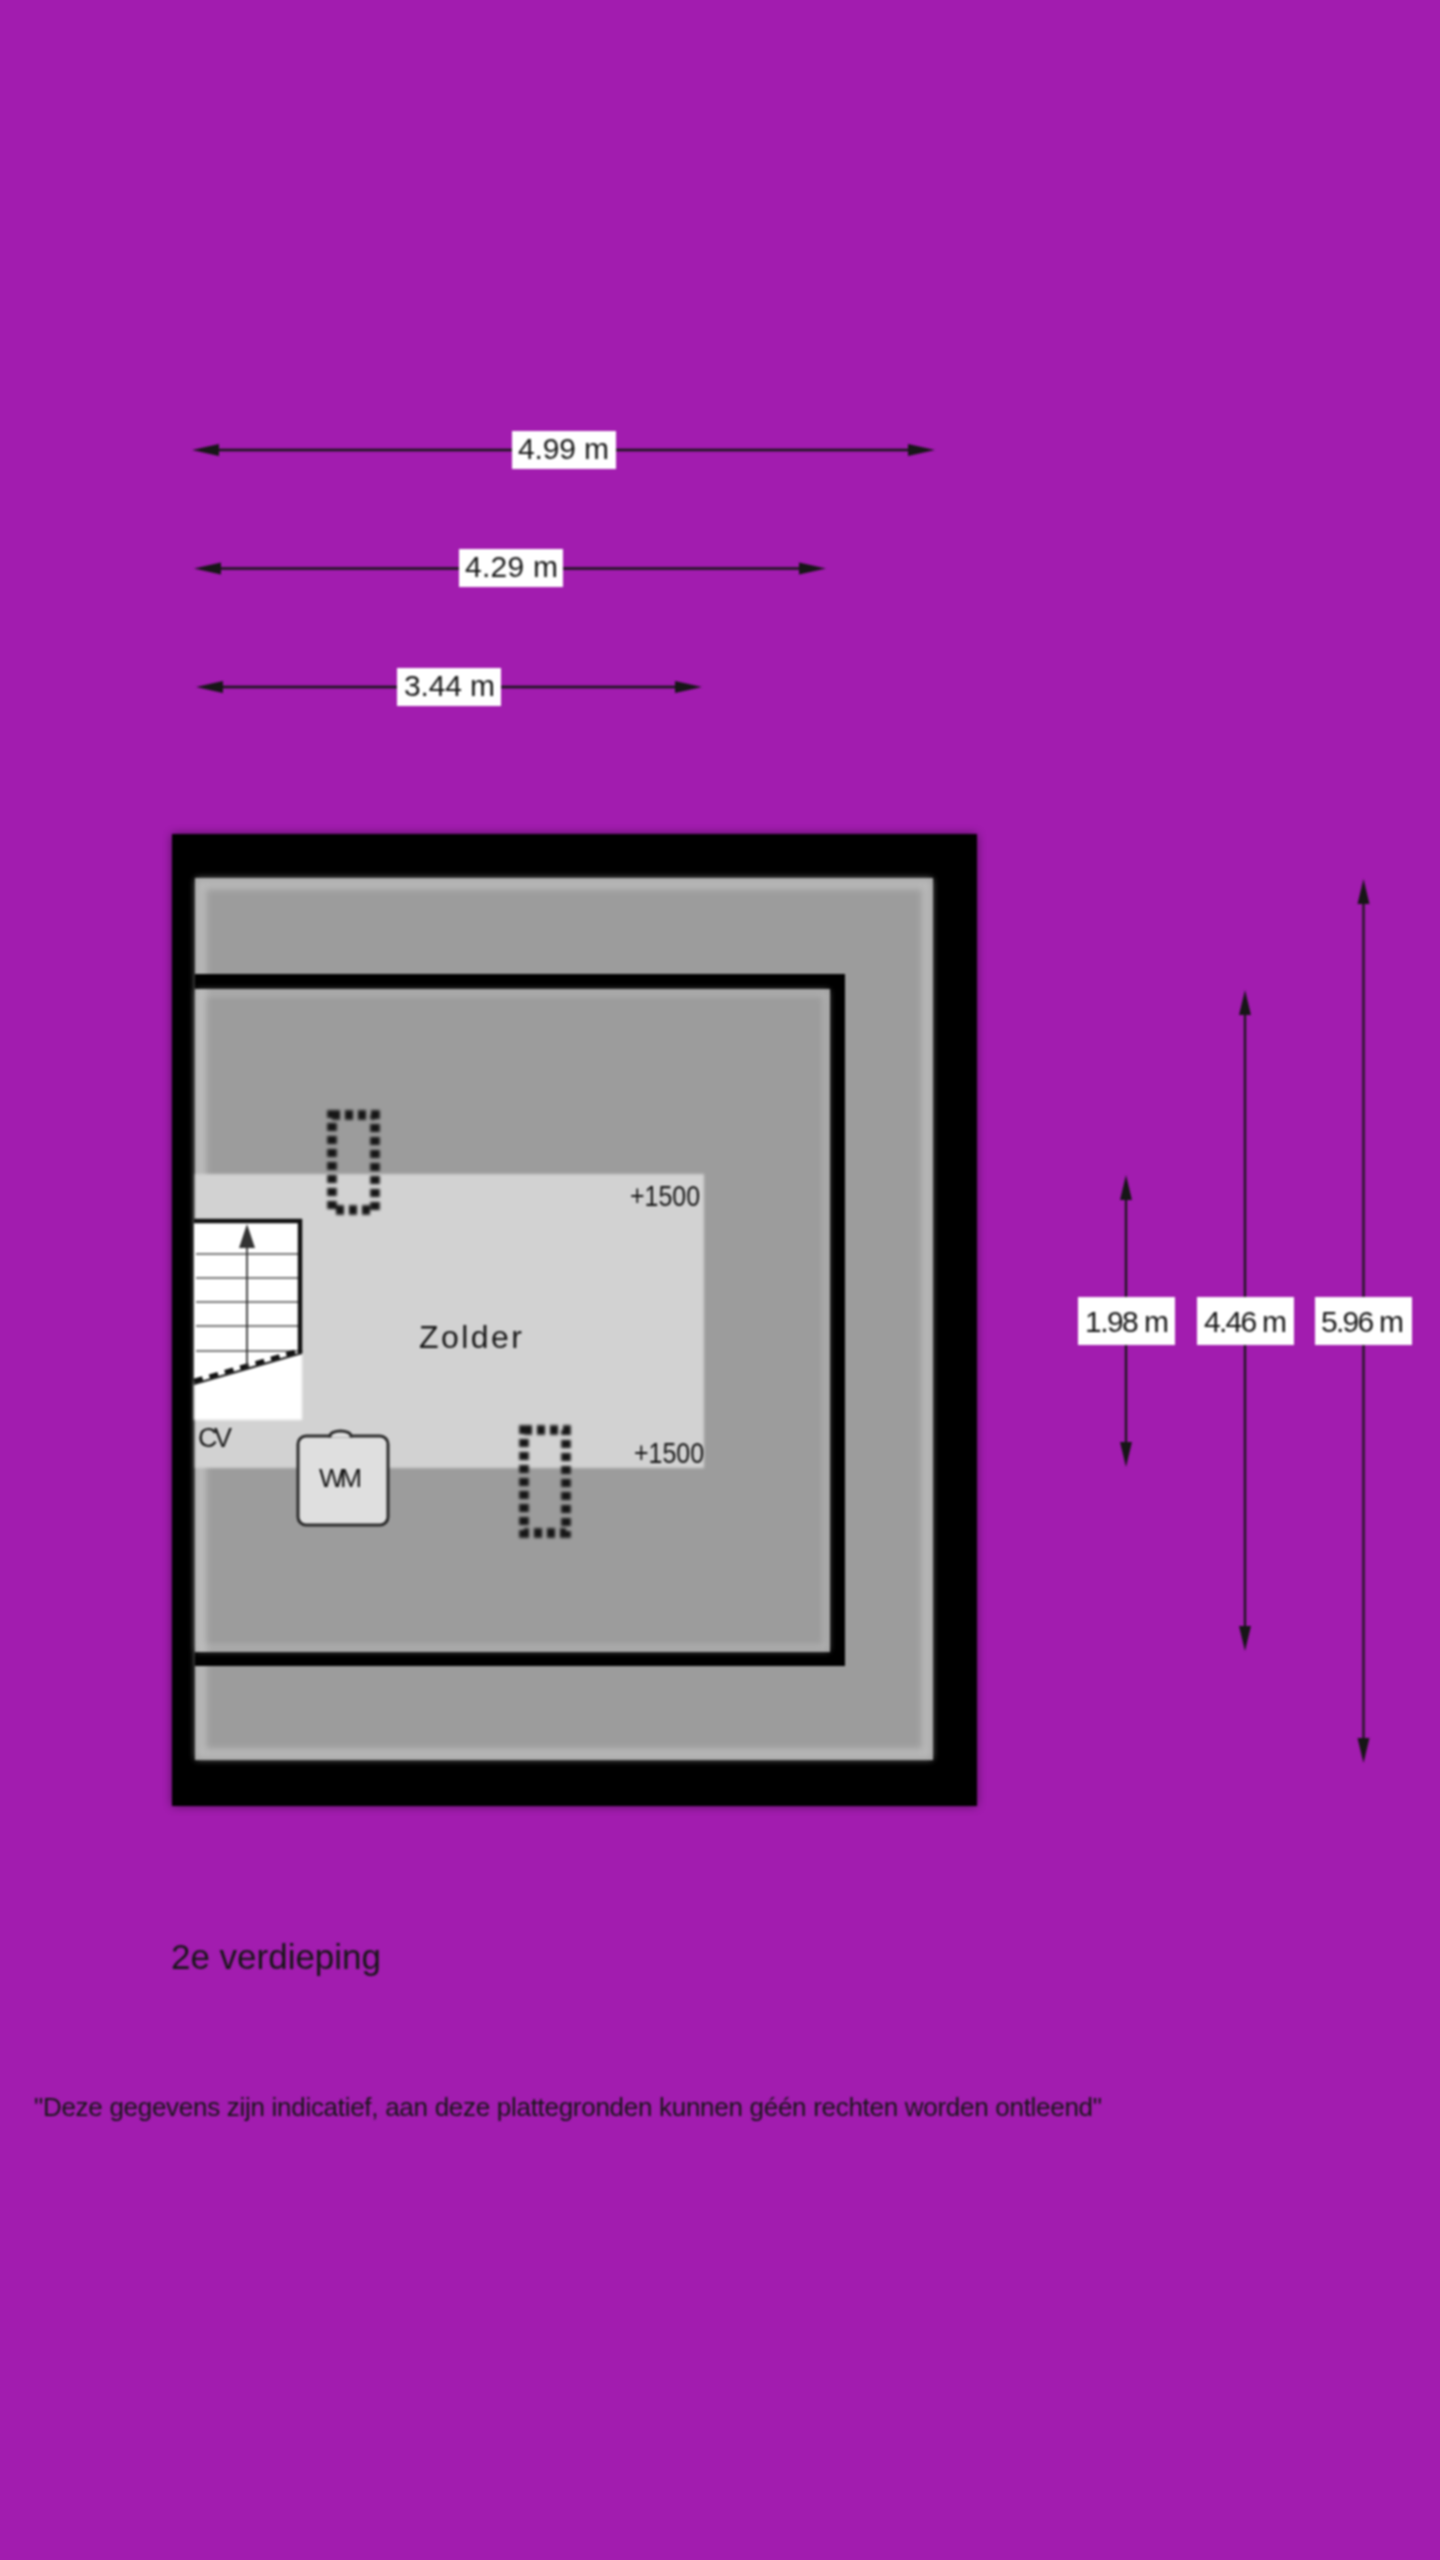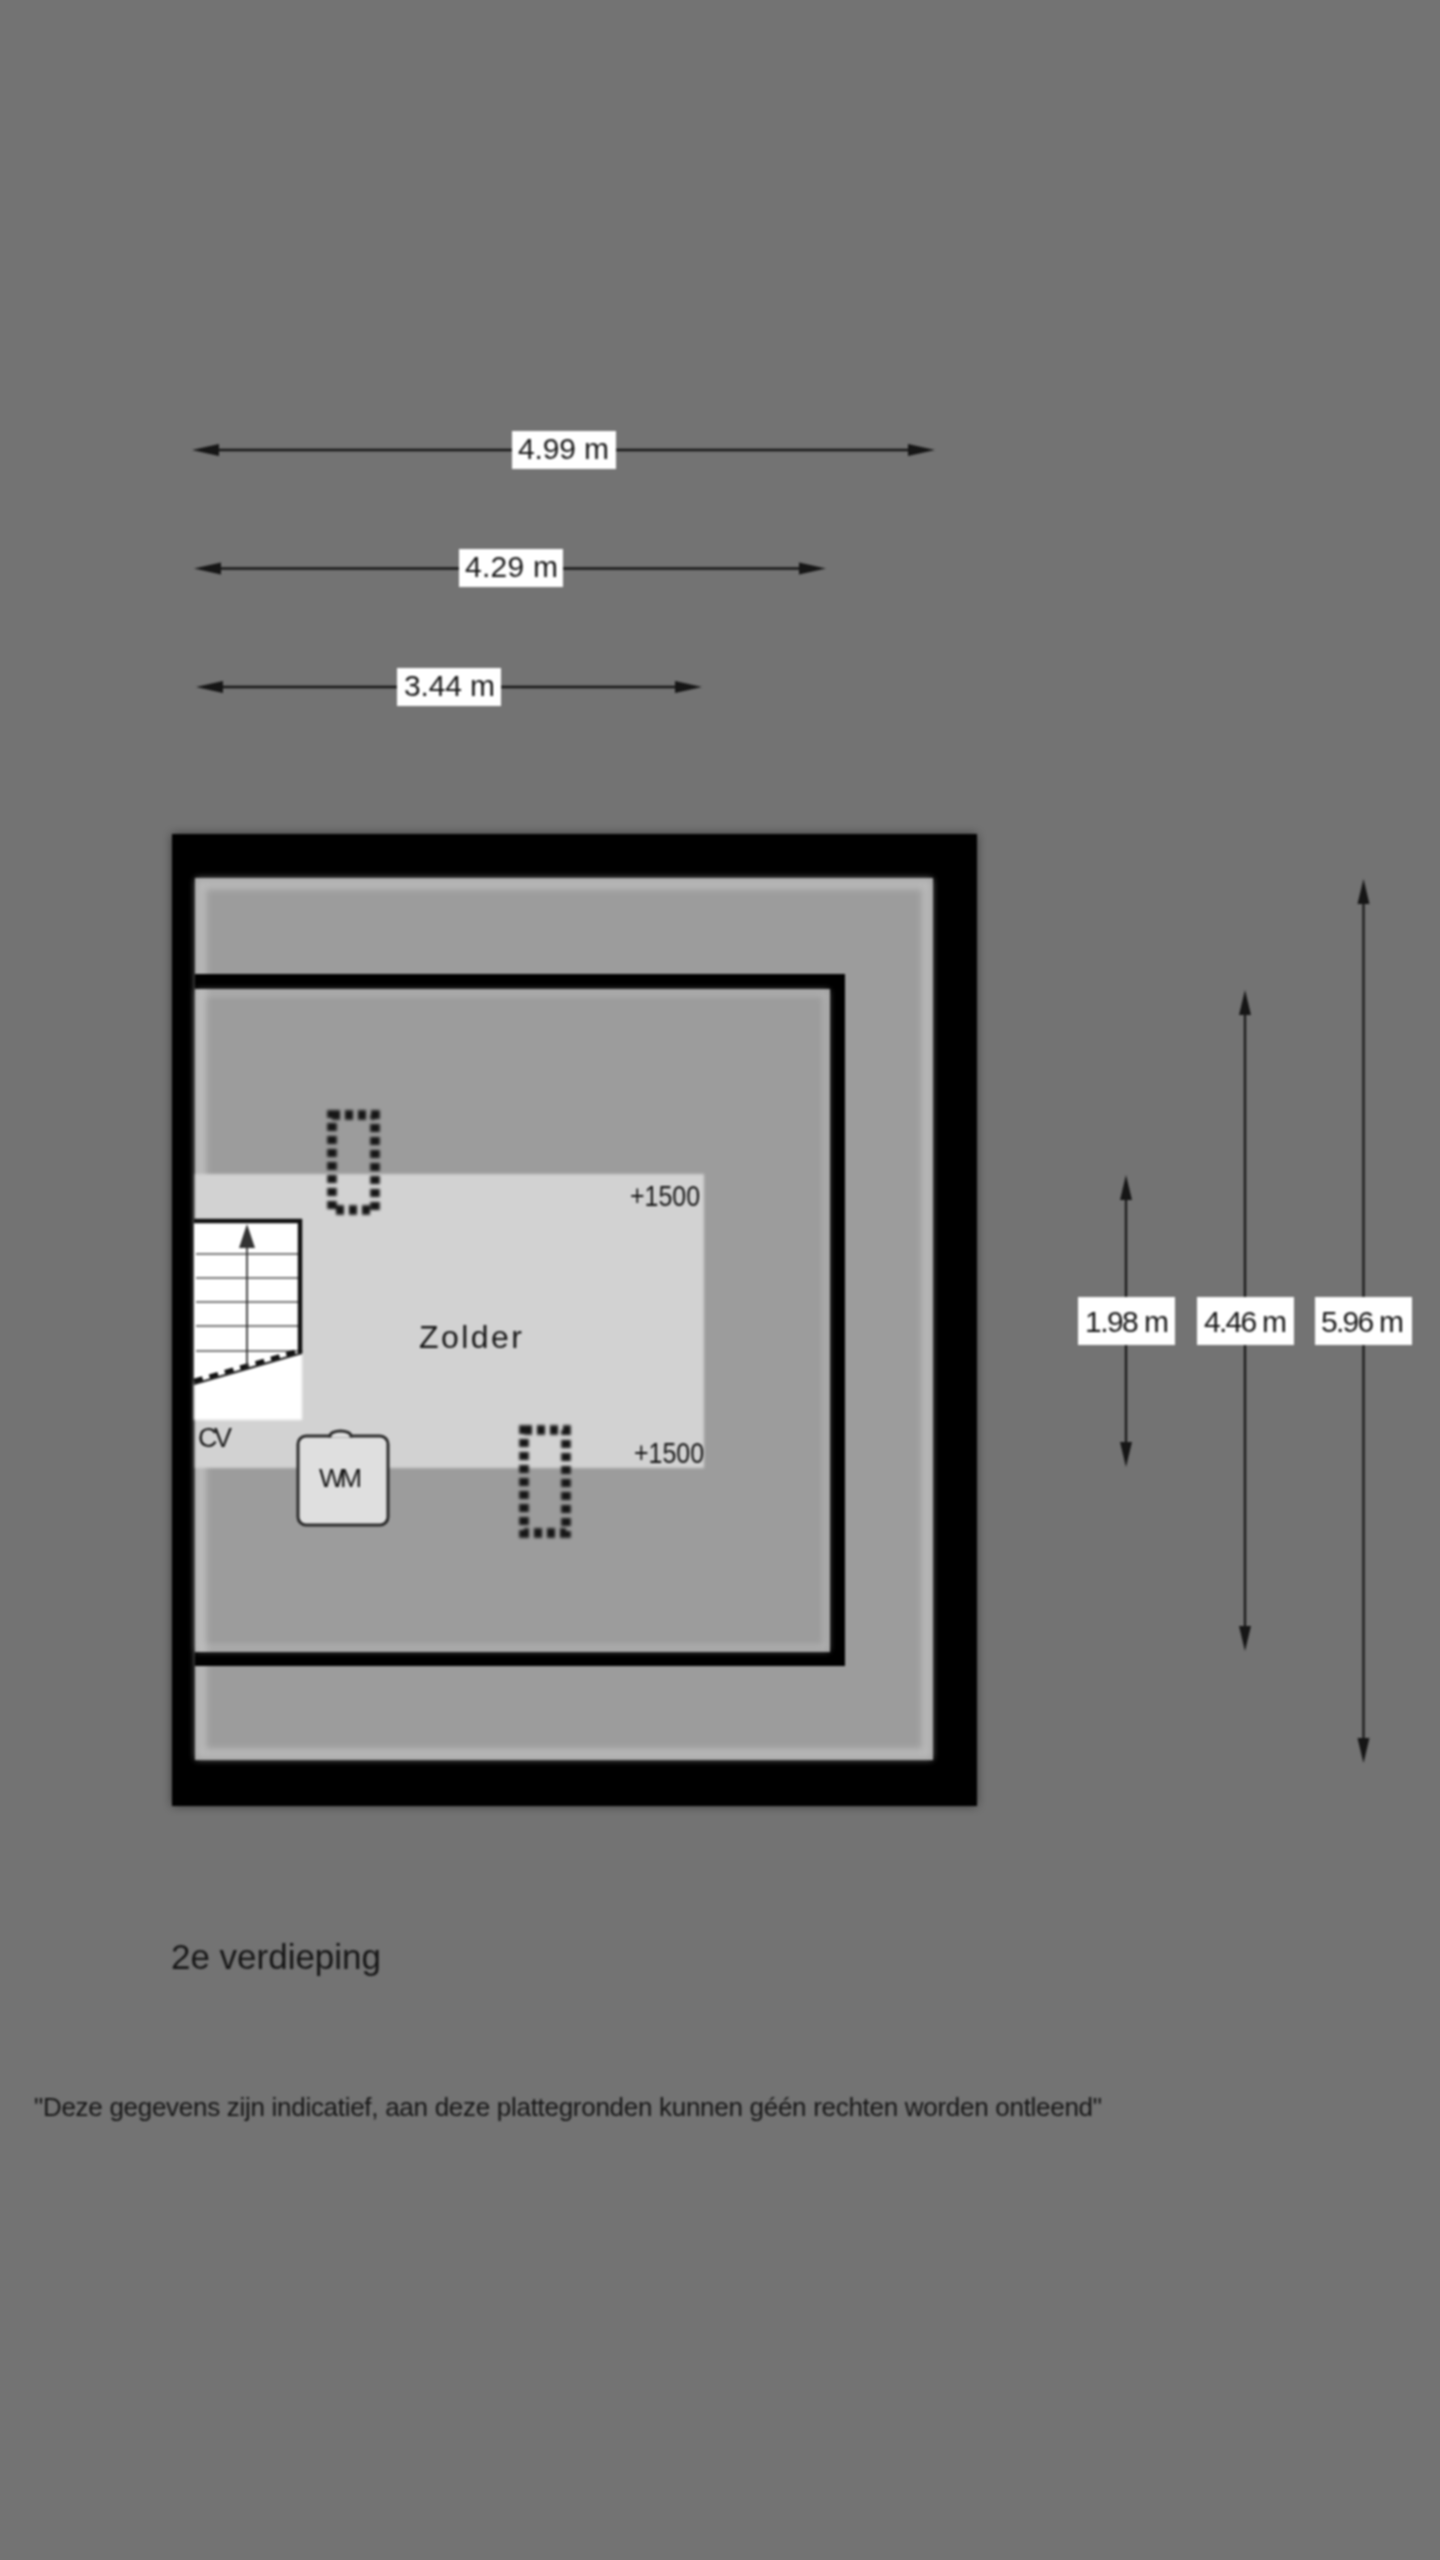--- a/index.html
+++ b/index.html
@@ -1,16 +1,16 @@
 <!DOCTYPE html>
 <html><head>
 <meta charset="utf-8">
 <style>
   html,body{margin:0;padding:0;background:#ffffff;}
-  .page{width:1440px;height:2560px;position:relative;background:#737373;overflow:hidden;}
+  .page{width:1440px;height:2560px;position:relative;background:#a21caf;overflow:hidden;}
   svg{opacity:0.999;filter:blur(0.8px);} svg text{font-family:"Liberation Sans", sans-serif;fill:#161616;}
 </style>
 </head>
 <body>
 <div class="page">
 <svg width="1440" height="2560" viewBox="0 0 1440 2560">
   <defs>
     <filter id="b1" x="-20%" y="-20%" width="140%" height="140%">
           <feGaussianBlur stdDeviation="5"></feGaussianBlur>
         </filter>

